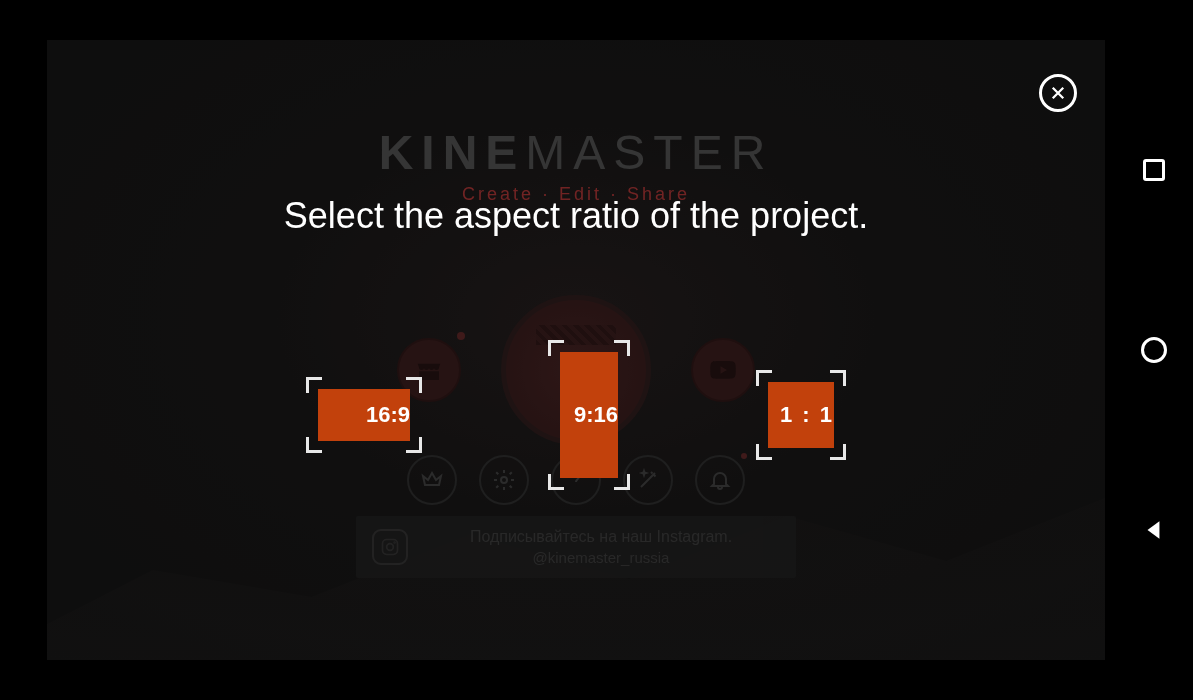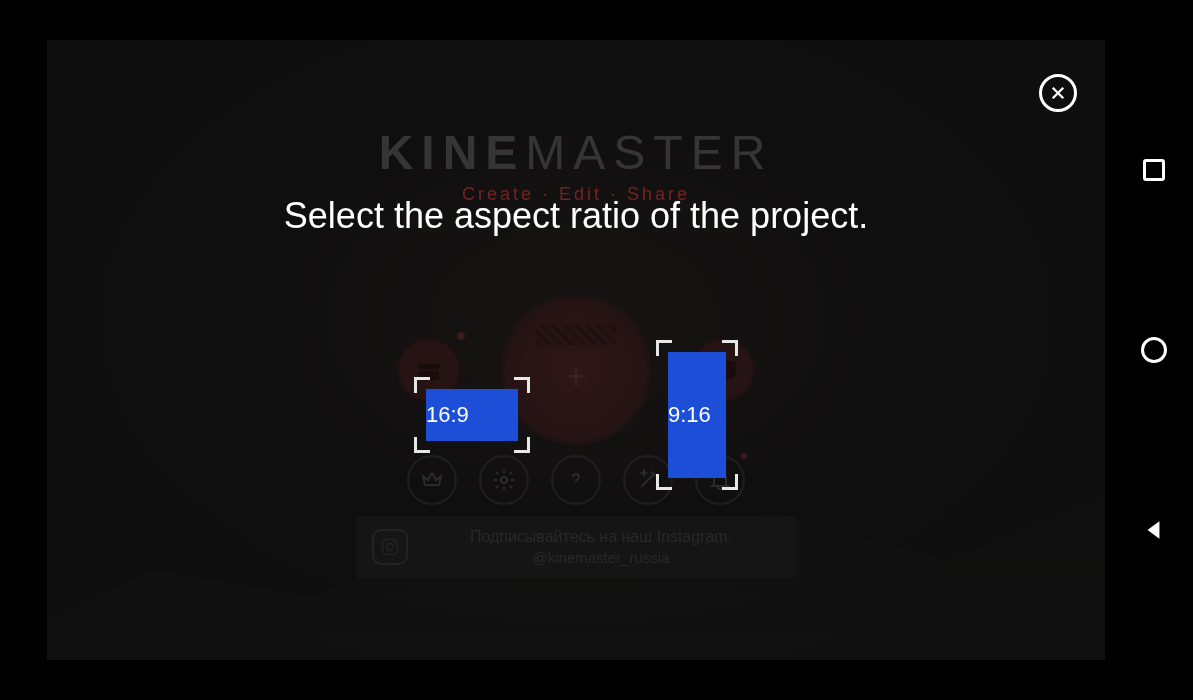--- a/index.html
+++ b/index.html
@@ -39,21 +39,21 @@
   .promo-text { flex: 1; text-align: center; color: #666; font-size: 16px; line-height: 1.3; }
   .promo-text div:nth-child(2) { font-size: 15px; }
 
   .overlay { position: absolute; inset: 0; background: rgba(10,10,10,0.55); }
   .close-btn { position: absolute; top: 34px; right: 28px; width: 38px; height: 38px; border: 3px solid #fff; border-radius: 50%; display: flex; align-items: center; justify-content: center; }
   .close-btn svg { width: 18px; height: 18px; stroke: #fff; stroke-width: 3; }
   .dialog-title { position: absolute; top: 155px; left: 0; right: 0; text-align: center; color: #fff; font-size: 36px; font-weight: 400; }
 
   .ratio-row { position: absolute; top: 312px; left: 0; right: 0; display: flex; align-items: center; justify-content: center; gap: 150px; }
   .ratio-option { position: relative; }
-  .ratio-box { background: #1d4ed8; display: flex; align-items: center; justify-content: flex-start; color: #fff; font-weight: 400; }
+  .ratio-box { background: #c2410c; display: flex; align-items: center; justify-content: flex-end; color: #fff; font-weight: 700; }
   .ratio-16-9 .ratio-box { width: 92px; height: 52px; font-size: 22px; }
   .ratio-9-16 .ratio-box { width: 58px; height: 126px; font-size: 22px; }
   .ratio-1-1 .ratio-box { width: 66px; height: 66px; font-size: 22px; letter-spacing: 2px; }
   .corners { position: absolute; inset: -12px; pointer-events: none; }
   .corners span { position: absolute; width: 16px; height: 16px; border: 3px solid #e8e8e8; }
   .corners .tl { top: 0; left: 0; border-right: 0; border-bottom: 0; }
   .corners .tr { top: 0; right: 0; border-left: 0; border-bottom: 0; }
   .corners .bl { bottom: 0; left: 0; border-right: 0; border-top: 0; }
   .corners .br { bottom: 0; right: 0; border-left: 0; border-top: 0; }
 </style>
@@ -156,20 +156,31 @@
           <div class="ratio-box">
               <span>9:16</span>
             </div>
           <div class="corners">
               <span class="tl"></span>
               <span class="tr"></span>
               <span class="bl"></span>
               <span class="br"></span>
             </div>
         </div>
+        <div class="ratio-option ratio-1-1">
+          <div class="ratio-box">
+              <span>1 : 1</span>
+            </div>
+          <div class="corners">
+              <span class="tl"></span>
+              <span class="tr"></span>
+              <span class="bl"></span>
+              <span class="br"></span>
+            </div>
+        </div>
       </div>
     </div>
   </div>
 
   <div class="nav-bar">
     <div class="nav-btn">
         <div class="nav-square"></div>
       </div>
     <div class="nav-btn">
         <div class="nav-circle"></div>

